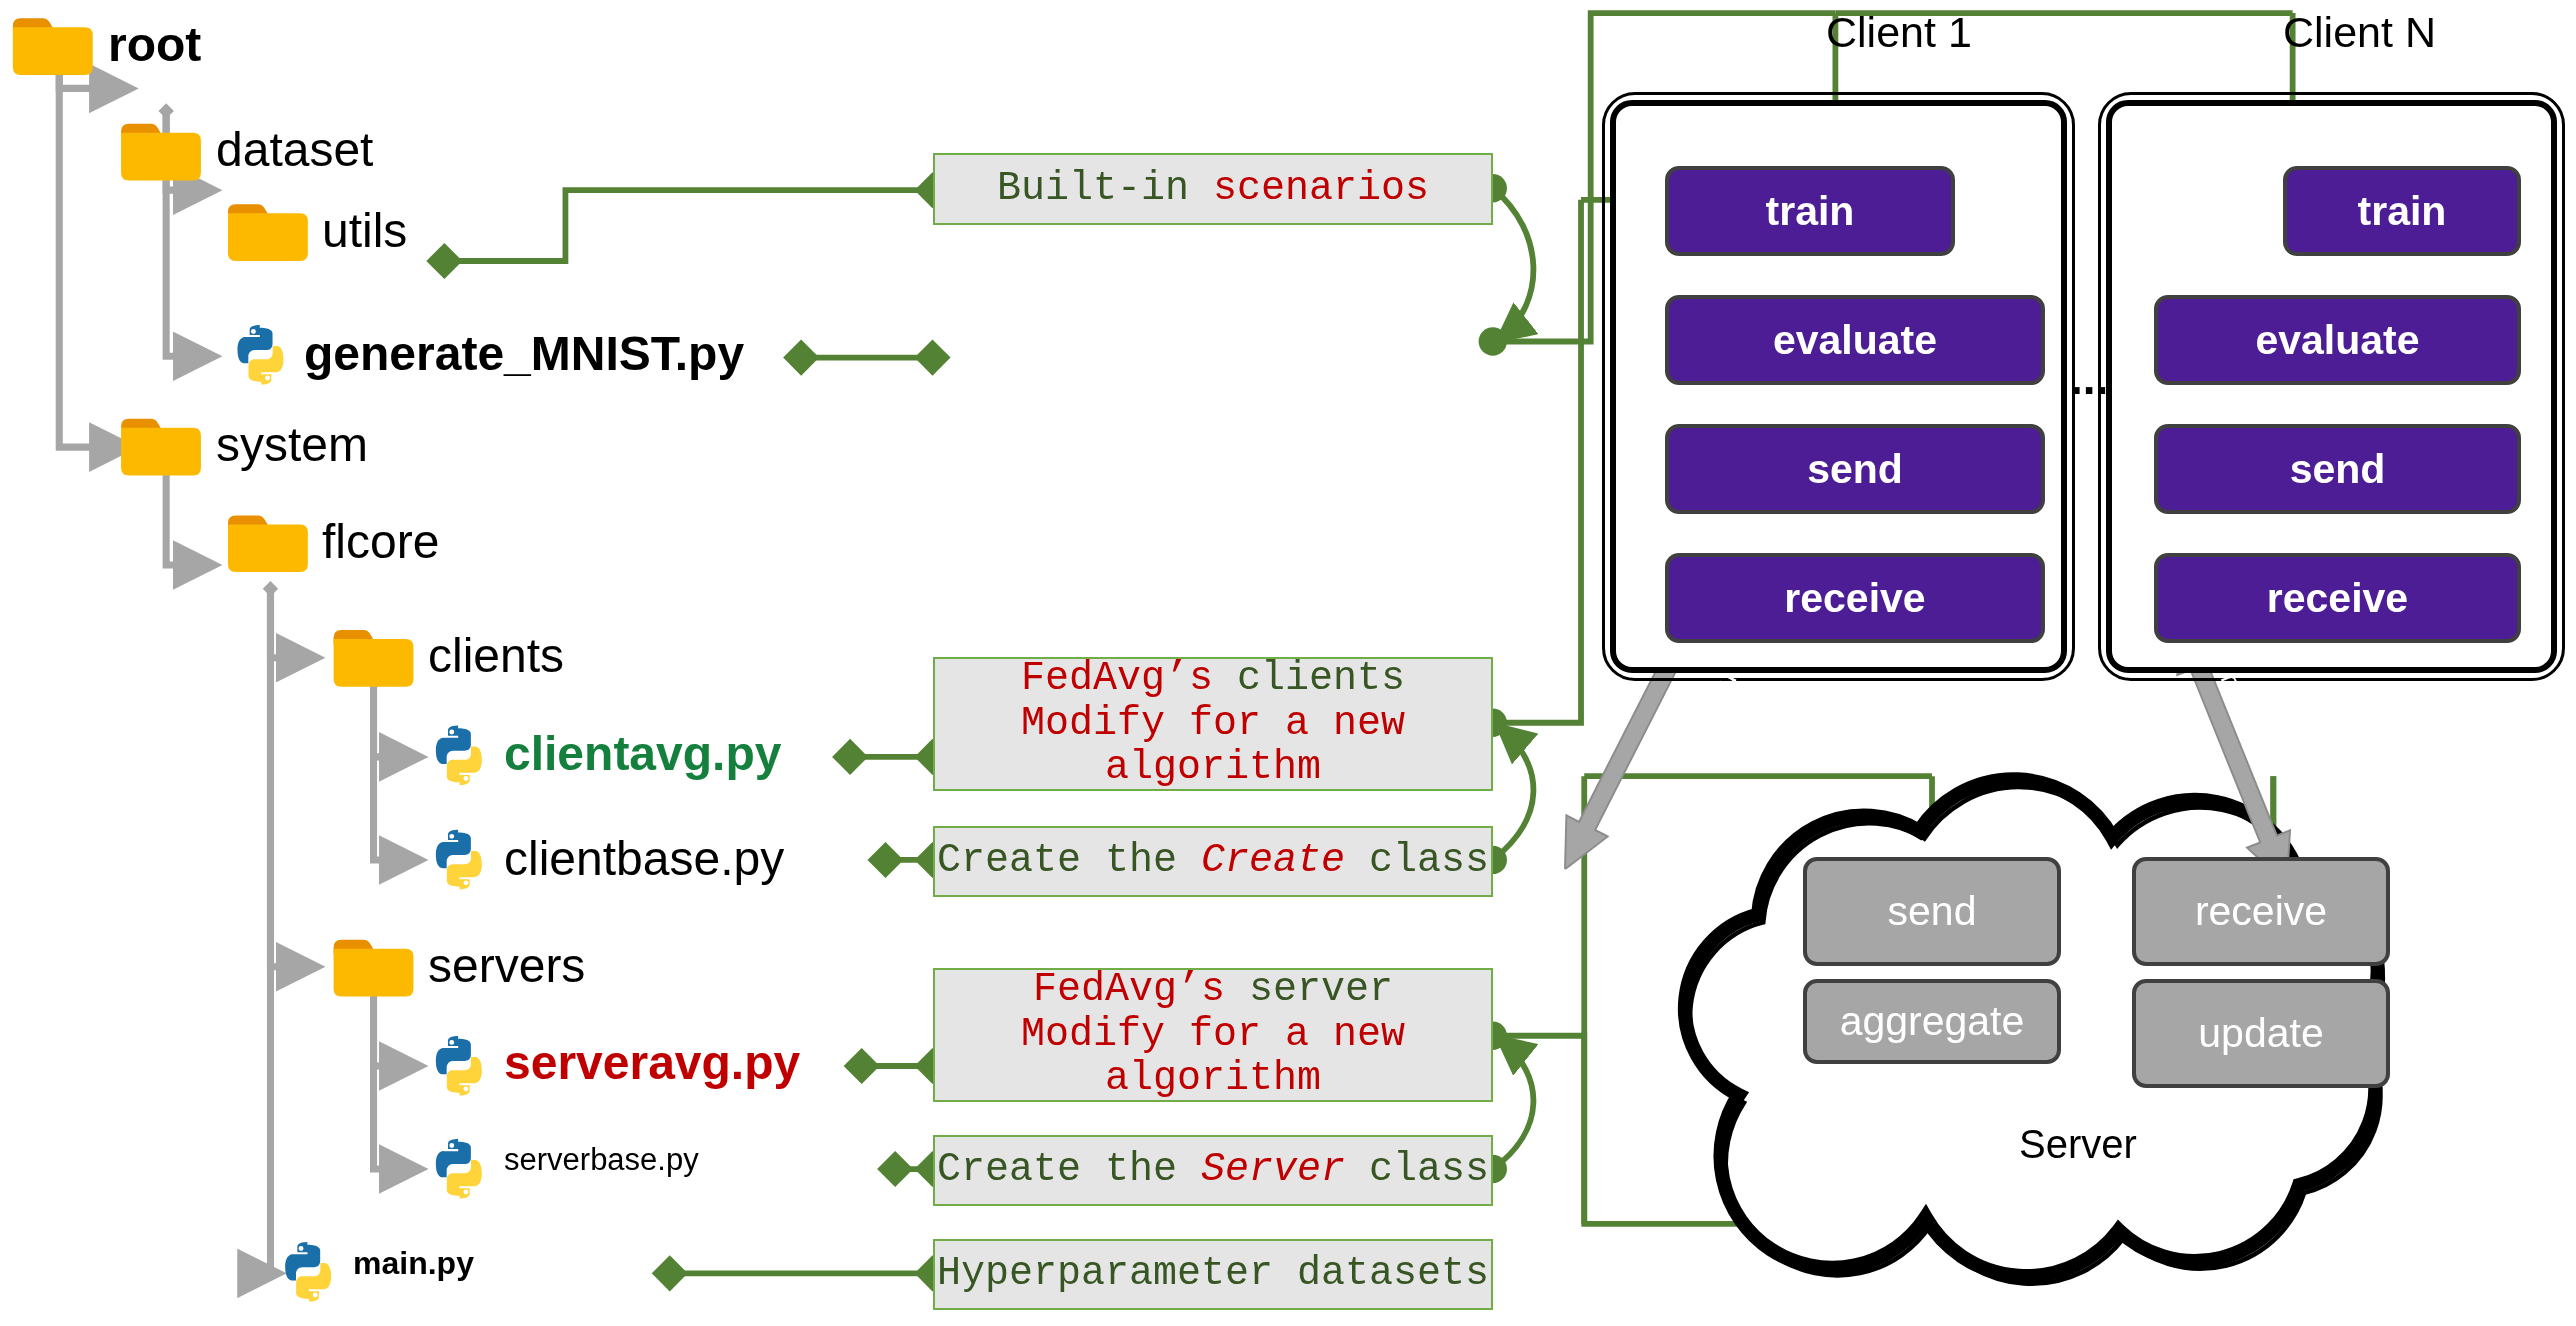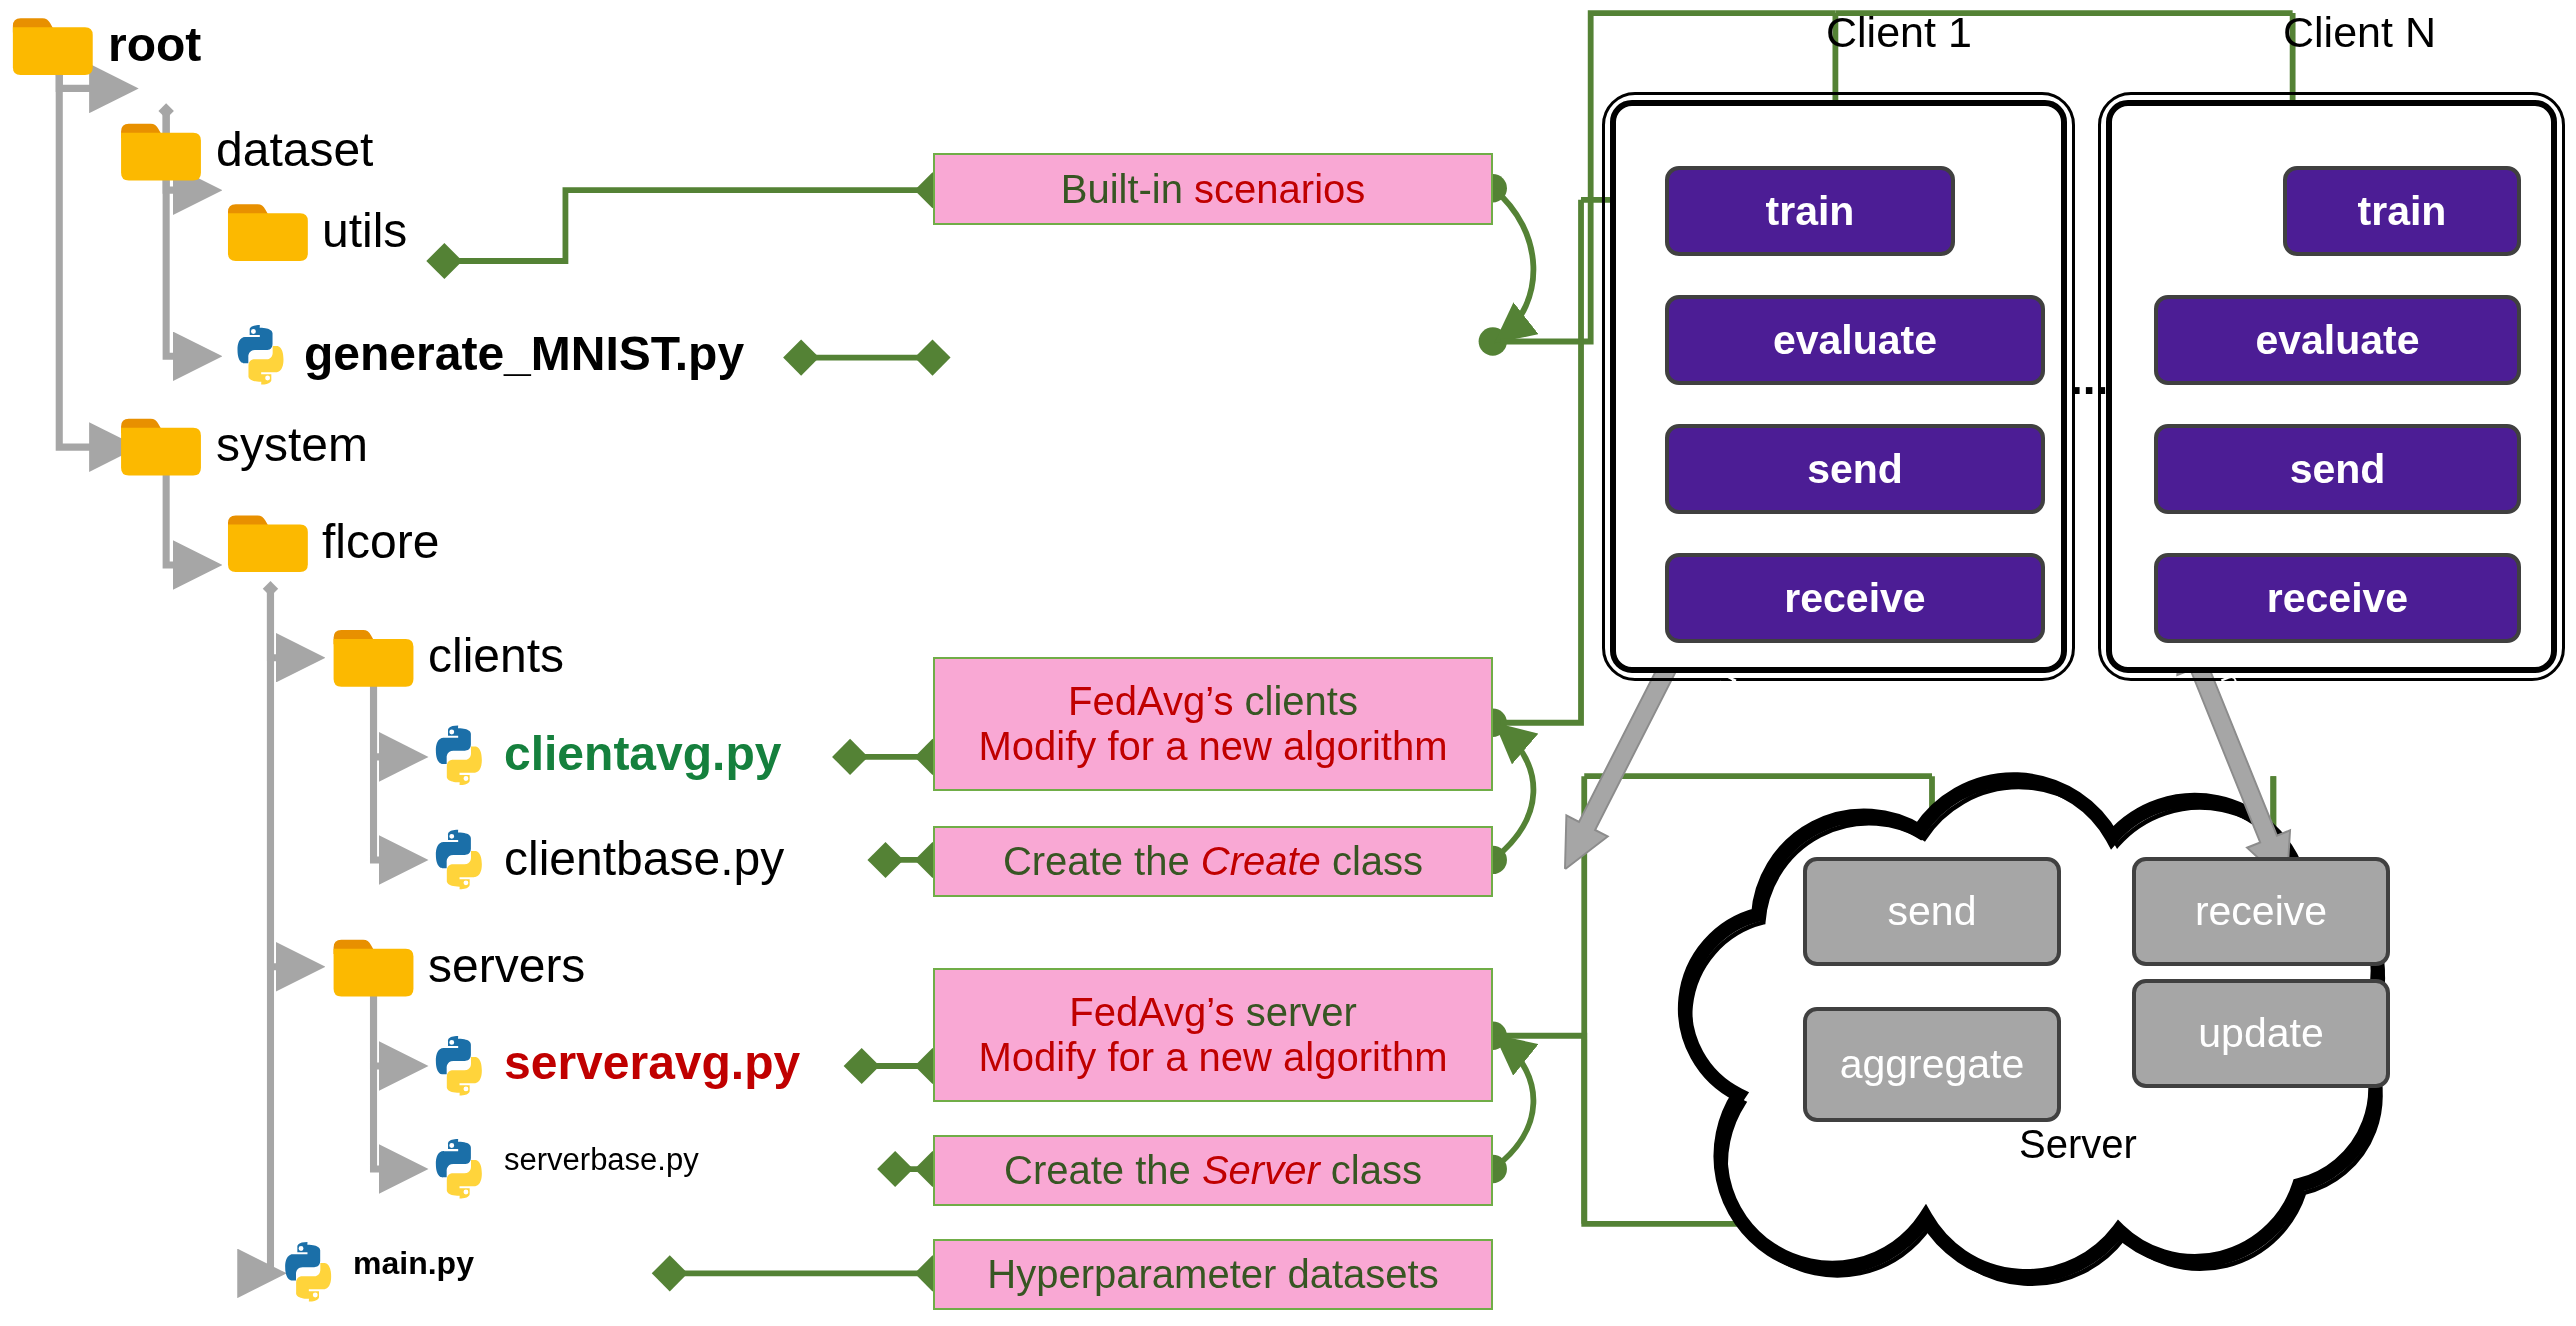--- a/index.html
+++ b/index.html
@@ -2,23 +2,23 @@
 <html style="font-size:10.3px"><head>
 <meta charset="utf-8">
 <style>
   html,body{margin:0;padding:0;background:#fff;}
   body{font-family:"Liberation Sans", sans-serif;}
   #stage{position:relative;width:2576px;height:1327px;background:#fff;overflow:hidden;}
   #svgroot{position:absolute;left:0;top:0;width:2576px;height:1327px;}
 
   .node-label{position:absolute;white-space:nowrap;color:#000;line-height:1;}
 
-  .gbox{position:absolute;background:#f9a8d4;border:2.6px solid #70ad47;box-sizing:border-box;
+  .gbox{position:absolute;background:#e5e5e5;border:2.6px solid #70ad47;box-sizing:border-box;
         display:flex;align-items:center;justify-content:center;text-align:center;
-        color:#375623;line-height:1.12;}
+        color:#375623;line-height:1.12;font-family:Liberation Mono, monospace;}
   .gbox .rd{color:#c00000;}
   .gbox .it{font-style:italic;color:#c00000;}
 
   .clabel{position:absolute;color:#000;white-space:nowrap;}
 
   .cbox{position:absolute;box-sizing:border-box;border:6.4px solid #000;border-radius:22px;background:#fff;}
   .cbox::before{content:"";position:absolute;left:-14px;top:-14px;right:-14px;bottom:-14px;
                 border:3.2px solid #000;border-radius:33px;}
 
   .gbtn{position:absolute;box-sizing:border-box;background:#4c1d95;border:4.5px solid #404040;
@@ -308,21 +308,21 @@
 
   <div class="clabel" style="left:2283px;top:7.7px;font-size:43px;">Client N</div>
   <div class="cbox" style="left:2106px;top:100px;width:451px;height:573px;"></div>
   <div class="gbtn" style="left:2283px;top:166px;width:238px;height:90px;font-size:41px;">train</div>
   <div class="gbtn" style="left:2154px;top:295px;width:367px;height:90px;font-size:41px;">evaluate</div>
   <div class="gbtn" style="left:2154px;top:424px;width:367px;height:90px;font-size:41px;">send</div>
   <div class="gbtn" style="left:2154px;top:553px;width:367px;height:90px;font-size:41px;">receive</div>
 
   <div class="sbtn" style="left:1803px;top:857px;width:258px;height:109px;font-size:41px;">send</div>
   <div class="sbtn" style="left:2132px;top:857px;width:258px;height:109px;font-size:41px;">receive</div>
-  <div class="sbtn" style="left:1803px;top:979px;width:258px;height:115px;font-size:41px;margin-top:28px;">aggregate</div>
+  <div class="sbtn" style="left:1803px;top:979px;width:258px;height:85px;font-size:41px;">aggregate</div>
   <div class="sbtn" style="left:2132px;top:979px;width:258px;height:109px;font-size:41px;">update</div>
   <div class="srvlbl" style="left:2019px;top:1122px;font-size:40px;">Server</div>
 
   <div class="modellbl" style="left:1681px;top:692px;transform:rotate(117deg);transform-origin:center;">model</div>
   <div class="modellbl" style="left:2206px;top:692px;transform:rotate(68deg);transform-origin:center;">model</div>
 
 </div>
 
 
 </body></html>

